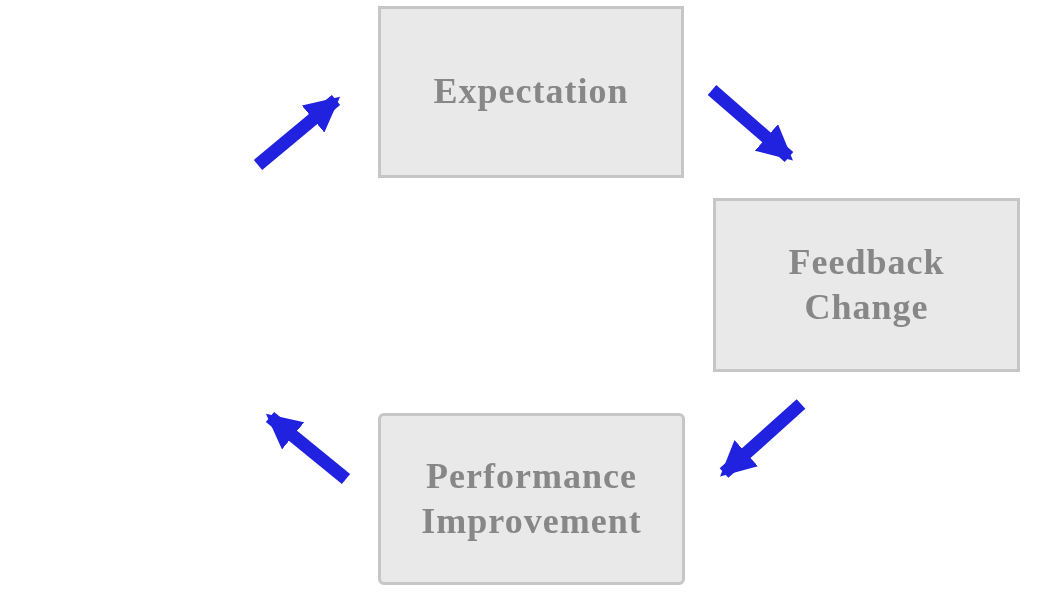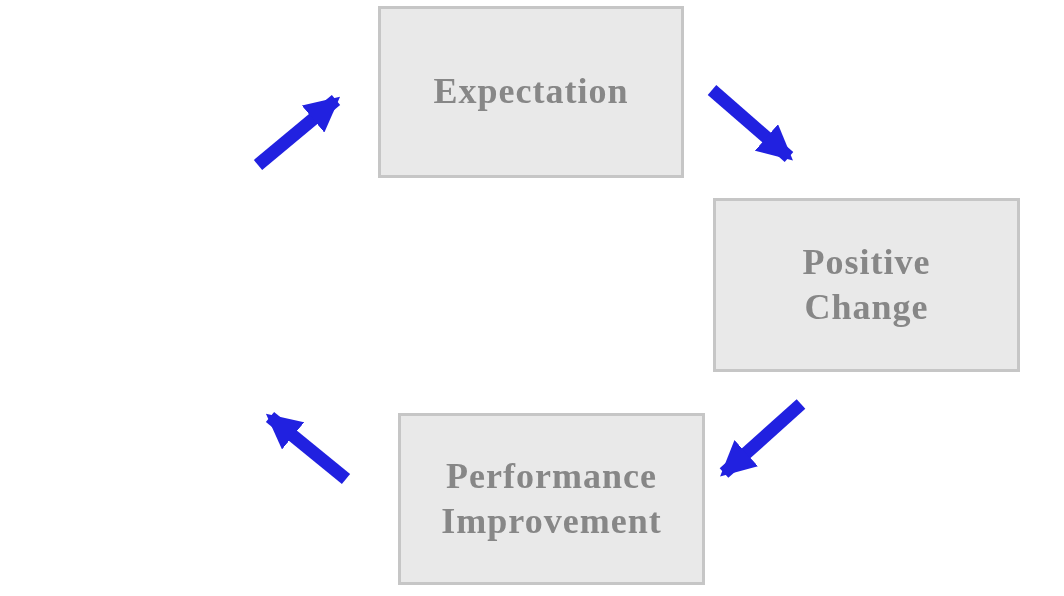--- a/index.html
+++ b/index.html
@@ -30,39 +30,39 @@
     color: var(--node-text, #878787);
     font-weight: bold;
     font-size: 36px;
     line-height: 1.26;
     letter-spacing: 1px;
     white-space: pre-line;
   }
   #node-expectation            { left: 378px; top: 6px;   width: 306px; height: 172px; }
   #node-positive-feedback-loop { left: 29px;  top: 198px; width: 307px; height: 173px; }
   #node-behavior-change        { left: 713px; top: 198px; width: 307px; height: 174px; }
-  #node-performance-improvement{ left: 398px; top: 413px; width: 307px; height: 172px; }
+  #node-performance-improvement{ left: 378px; top: 413px; width: 307px; height: 172px; border-radius: 6px; }
   #arrow-layer {
     position: absolute;
     left: 0;
     top: 0;
     pointer-events: none;
   }
 </style>
 </head>
 <body>
 
 <div id="canvas" style="--node-fill: #e9e9e9; --node-border: #c6c6c6; --node-text: #878787; --bg: #ffffff;">
 
   <div class="node" id="node-expectation">
     <span class="label">Expectation</span>
   </div>
 
   <div class="node" id="node-behavior-change">
-    <span class="label">Positive
+    <span class="label">Feedback
 Change</span>
   </div>
 
   <div class="node" id="node-performance-improvement">
     <span class="label">Performance
 Improvement</span>
   </div>
 
 
   <svg id="arrow-layer" width="1064" height="596" viewBox="0 0 1064 596">

